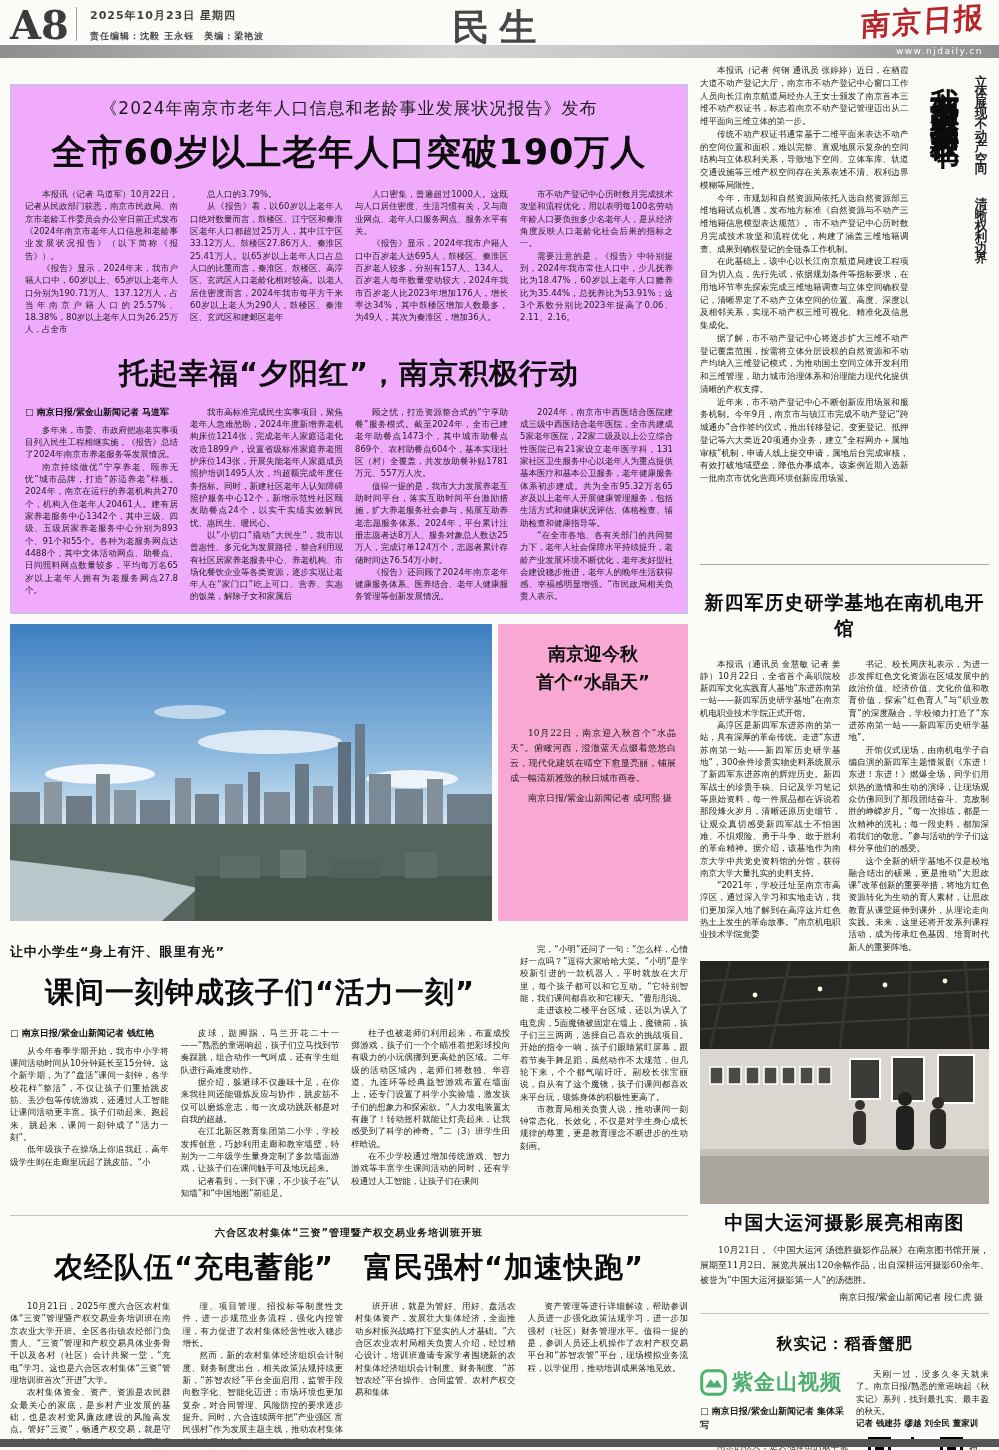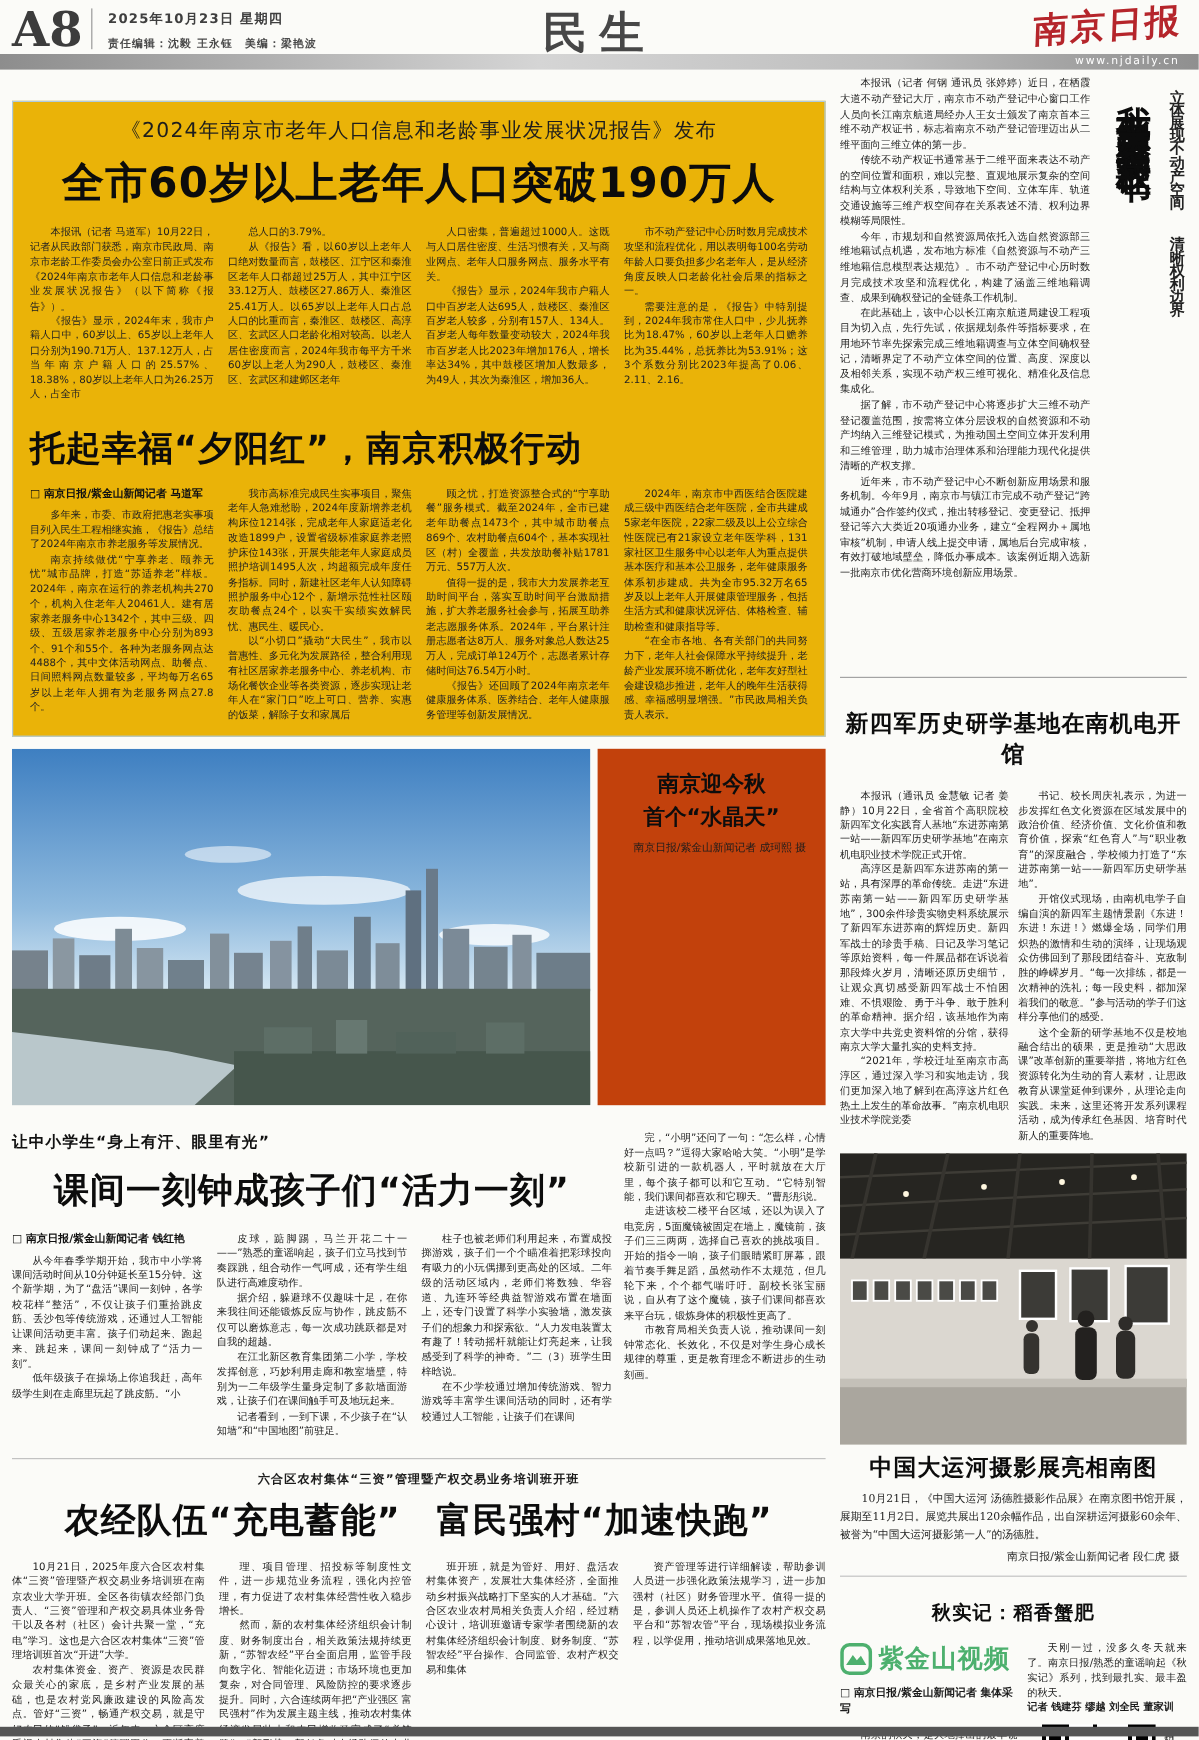--- a/index.html
+++ b/index.html
@@ -29,30 +29,30 @@
   
   .main { position:absolute; top:62px; left:0; width:999px; display:flex; align-items:flex-start; }
   .col-left  { width:692px; padding:0 4px 0 10px; }
   .col-right { width:307px; padding:0 10px 0 8px; }
   
   .cols { display:flex; gap:12px; }
   .c { flex:1; font-size:8.5px; line-height:1.45; text-align:justify; color:#222; }
   .para { margin:0; text-indent:2em; }
   .byline { font-size:9px; font-weight:bold; margin-bottom:5px; color:#111; }
   
-  .box-seniors { border:1px solid #aecbe0; padding:12px 14px 10px; margin-top:22px; background:#eab308; }
+  .box-seniors { border:1px solid #aecbe0; padding:12px 14px 10px; margin-top:22px; background:#f0abfc; }
   .kicker1 { text-align:center; font-size:17px; color:#1d1d1d; letter-spacing:1px; }
   .headline1 { text-align:center; font-size:35px; font-weight:900; letter-spacing:1px;
                margin:9px 0 12px; color:#0c0c0c; }
-  .headline2 { font-size:29px; font-weight:900; letter-spacing:1px;
+  .headline2 { text-align:center; font-size:29px; font-weight:900; letter-spacing:1px;
                margin:18px 0 12px; color:#0c0c0c; }
   
   .photo-row { display:flex; margin-top:10px; gap:6px; }
   .photo-city { width:482px; height:297px; display:block; }
-  .crystal-box { width:190px; background:#c2410c; padding:16px 12px 10px; }
+  .crystal-box { width:190px; background:#f9a8d4; padding:16px 12px 10px; }
   .crystal-title { text-align:center; font-size:18px; font-weight:900; line-height:1.55; color:#0d0d0d; }
   .crystal-caption { font-family:"DejaVu Serif",serif; font-size:9px; line-height:1.7;
                      margin-top:30px; text-align:justify; text-indent:2em; }
   .crystal-credit  { font-family:"DejaVu Serif",serif; font-size:9px; line-height:1.7;
                      margin-top:4px; text-align:justify; text-indent:2em; }
   
   .sec-recess { display:flex; gap:10px; margin-top:22px; }
   .recess-left { width:500px; }
   .recess-kicker { font-size:13px; font-weight:bold; letter-spacing:1px; color:#111; }
   .recess-headline { text-align:center; font-size:29px; font-weight:900; letter-spacing:1px;
@@ -207,20 +207,21 @@
           <rect x="210" y="232" width="40" height="22" fill="#5d6e66"></rect>
           <rect x="270" y="226" width="26" height="28" fill="#677871"></rect>
           <rect x="320" y="236" width="50" height="18" fill="#51625a"></rect>
           <rect x="395" y="228" width="32" height="26" fill="#5d6e66"></rect>
         </svg>
         <div class="crystal-box">
           <div class="crystal-title">
             <div>南京迎今秋</div>
             <div>首个“水晶天”</div>
           </div>
+          <div class="crystal-caption">10月22日，南京迎入秋首个“水晶天”。俯瞰河西，澄澈蓝天点缀着悠悠白云，现代化建筑在晴空下愈显亮丽，铺展成一幅清新雅致的秋日城市画卷。</div>
           <div class="crystal-credit">南京日报/紫金山新闻记者 成珂熙 摄</div>
         </div>
       </div>
 
       <section class="sec-recess">
         <div class="recess-left">
           <div class="recess-kicker">让中小学生“身上有汗、眼里有光”</div>
           <h2 class="recess-headline">课间一刻钟成孩子们“活力一刻”</h2>
           <div class="cols">
             <div class="c">

